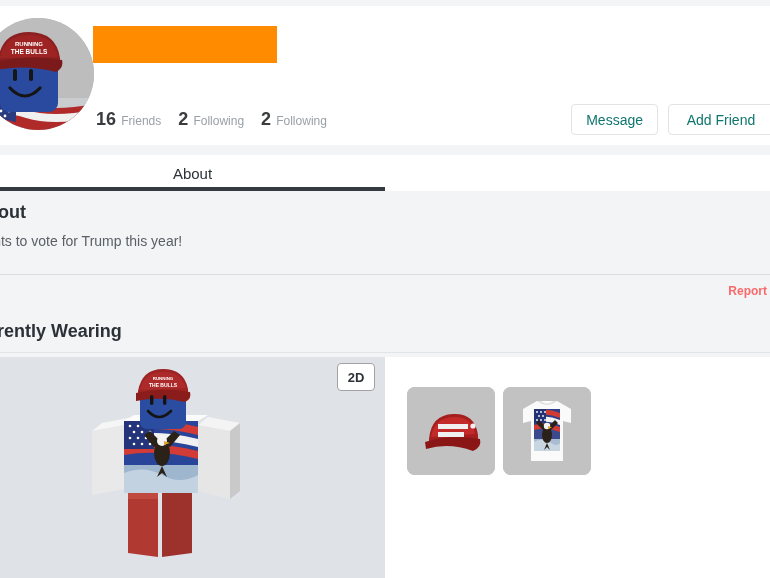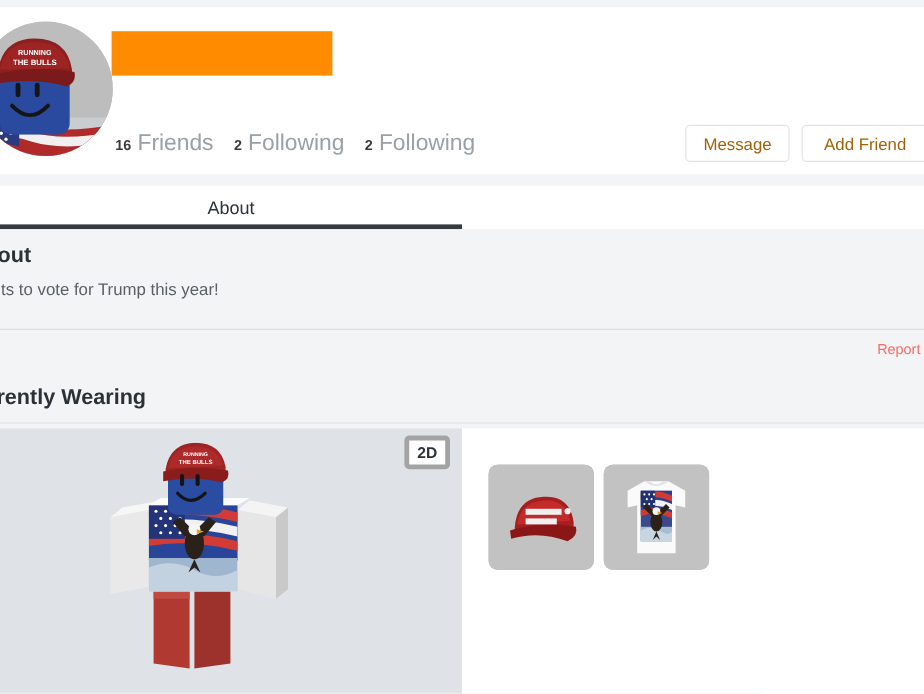--- a/index.html
+++ b/index.html
@@ -35,35 +35,35 @@
     background: #ff8c00;
   }
 
   .stats-row {
     position: absolute; left: 96px; top: 103px;
     display: flex; align-items: baseline; gap: 0;
     white-space: nowrap;
   }
   .stat { display: flex; align-items: baseline; margin-right: 17px; }
   .stat-num {
-    font-size: 12px; color: #393b3d; font-weight: 600;
+    font-size: 18px; color: #393b3d; font-weight: 600;
     letter-spacing: .1px;
   }
   .stat-label {
-    font-size: 19px; color: #9aa0a6; margin-left: 5px;
+    font-size: 12px; color: #9aa0a6; margin-left: 5px;
   }
 
   .header-actions {
     position: absolute; right: 0px; top: 98px;
     display: flex; gap: 10px; align-items: center;
   }
   .btn-outline {
     height: 31px; min-width: 78px; padding: 0 14px;
     border: 1px solid #e3e3e3; border-radius: 4px;
-    background: #ffffff; color: #a16207;
+    background: #ffffff; color: #0f766e;
     font-size: 14px; font-family: "Liberation Sans", sans-serif;
     display: flex; align-items: center; justify-content: center;
     cursor: pointer; white-space: nowrap;
   }
   .btn-addfriend { min-width: 106px; margin-right: -4px; }
 
   
   .tab-bar {
     position: absolute; left: 0; top: 155px; width: 770px; height: 36px;
     background: #ffffff;
@@ -95,21 +95,21 @@
     position: absolute; left: -66px; top: 40px;
     font-size: 14px; color: #5a6065; line-height: 20px;
     white-space: nowrap;
   }
   .divider {
     position: absolute; left: 0; top: 274px; width: 770px; height: 1px;
     background: #dcdfe2;
   }
   .report-link {
     position: absolute; right: 3px; top: 284px;
-    font-size: 12px; color: #fa6a6a; font-weight: normal;
+    font-size: 12px; color: #fa6a6a; font-weight: bold;
     cursor: pointer;
   }
 
   
   .wearing-heading {
     position: absolute; left: -34px; top: 321px;
     font-size: 18px; font-weight: bold; color: #2b3137;
     white-space: nowrap;
   }
   .wearing-divider {
@@ -121,21 +121,21 @@
   .avatar-panel {
     position: absolute; left: -22px; top: 357px;
     width: 407px; height: 221px;
     background: #dfe3e7;
     overflow: hidden;
   }
   .avatar-render { position: absolute; left: 80px; top: 12px; }
   .btn-2d {
     position: absolute; left: 337px; top: 363px;
     width: 38px; height: 28px;
-    background: #ffffff; border: 4px solid #a3a3a3; border-radius: 4px;
+    background: #ffffff; border: 1px solid #a3a3a3; border-radius: 4px;
     display: flex; align-items: center; justify-content: center;
     font-size: 13px; font-weight: bold; color: #2b3137;
     cursor: pointer;
   }
 
   
   .items-area {
     position: absolute; left: 385px; top: 357px;
     width: 385px; height: 221px; background: #ffffff;
   }

